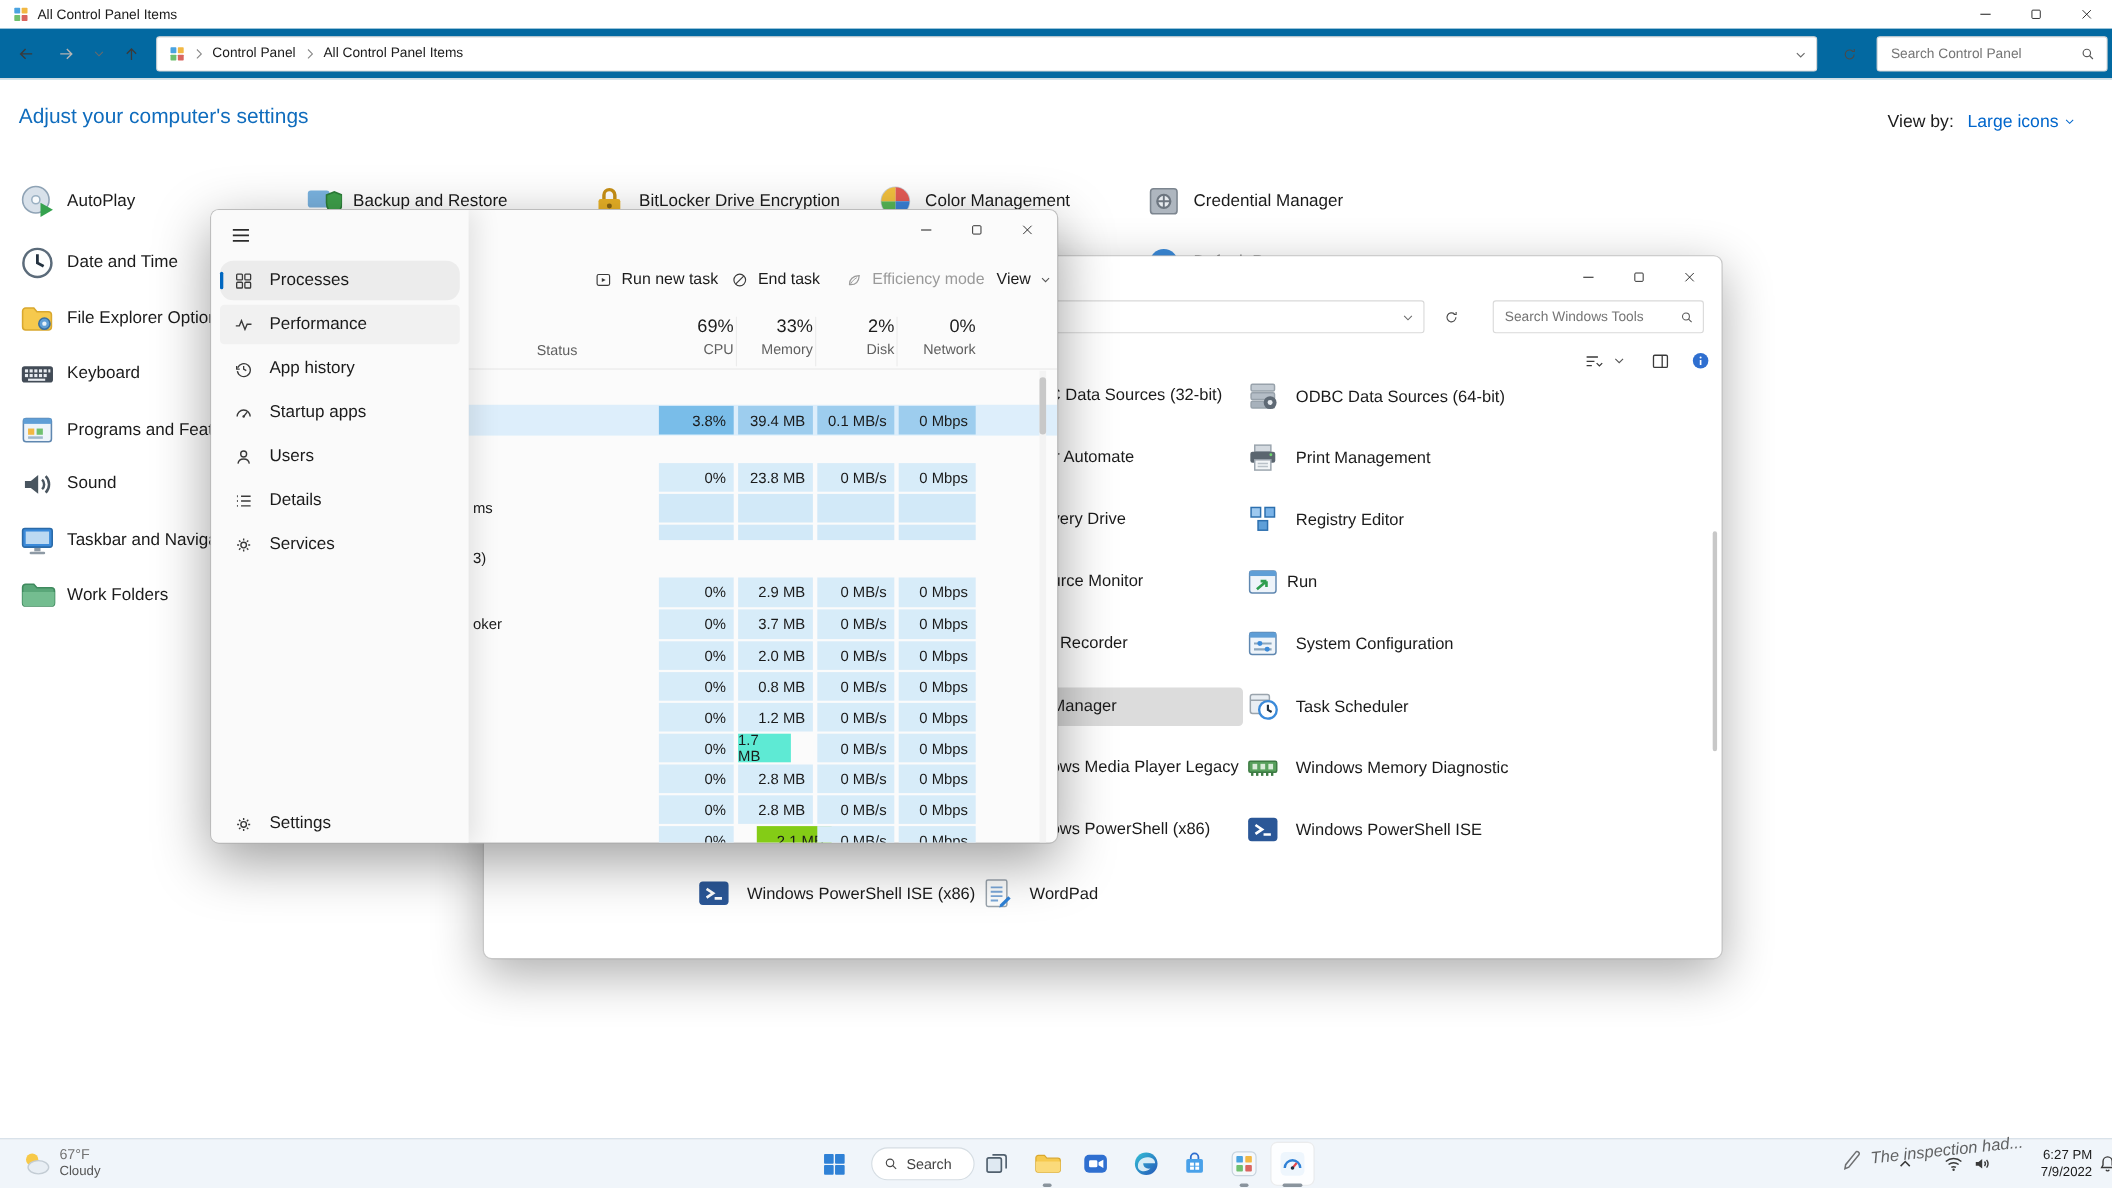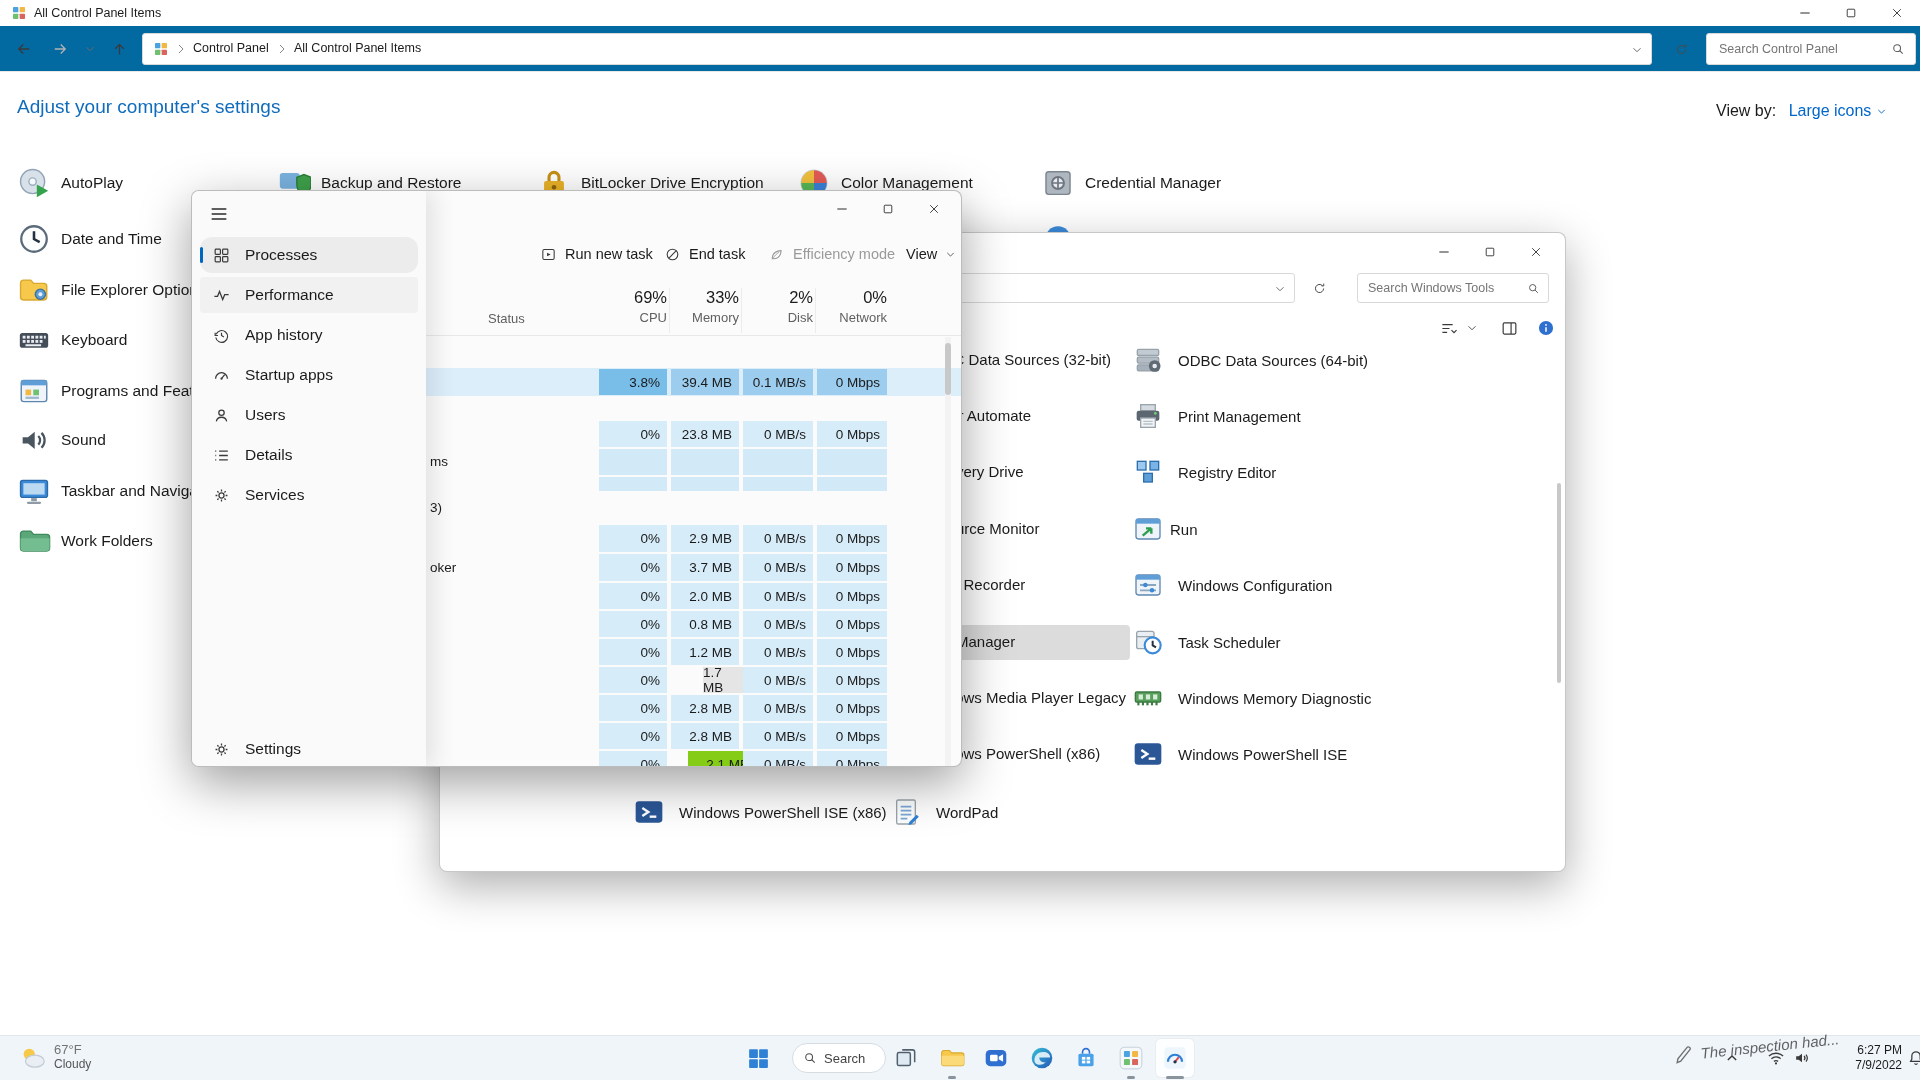--- a/index.html
+++ b/index.html
@@ -480,21 +480,21 @@
         <div class="abs" style="left: 692px; top: 336px; display: flex; align-items: center; gap: 14px; height: 32px;">
           <span class="ic" style="width: 32px; height: 32px;">
             <svg viewBox="0 0 24 24" width="100%" height="100%" xmlns="http://www.w3.org/2000/svg">
               <rect x="3" y="4.5" width="18" height="15" rx="1.8" fill="#eef4fa" stroke="#5f87b0"></rect>
               <rect x="3" y="4.5" width="18" height="3.5" fill="#5f9ed6"></rect>
               <path d="M6 12h12M6 16h12" stroke="#8aa5bd" stroke-width="1.4"></path>
               <circle cx="10" cy="12" r="1.7" fill="#3b8ad9"></circle>
               <circle cx="15" cy="16" r="1.7" fill="#3b8ad9"></circle>
             </svg>
           </span>
-          <span class="wt-item-label">Windows Configuration</span>
+          <span class="wt-item-label">System Configuration</span>
         </div>
         <div class="abs" style="left: 692px; top: 393px; display: flex; align-items: center; gap: 14px; height: 32px;">
           <span class="ic" style="width: 32px; height: 32px;">
             <svg viewBox="0 0 24 24" width="100%" height="100%" xmlns="http://www.w3.org/2000/svg">
               <rect x="3.5" y="4" width="13" height="13" rx="1.5" fill="#e9eef3" stroke="#9aa4ad"></rect>
               <path d="M3.5 8h13" stroke="#9aa4ad"></path>
               <circle cx="15.5" cy="14.5" r="6" fill="#fff" stroke="#3b8ad9" stroke-width="1.6"></circle>
               <path d="M15.5 11v3.5l2.5 1.5" stroke="#22313f" stroke-width="1.5" fill="none"></path>
             </svg>
           </span>
@@ -695,21 +695,21 @@
           <div class="tm-cell" style="left: 391px; width: 70px; background: rgb(215, 236, 249);">0 Mbps</div>
         </div>
         <div class="tm-row" style="top: 447px; height: 28px;">
           <div class="tm-cell" style="left: 173px; width: 68px; background: rgb(215, 236, 249);">0%</div>
           <div class="tm-cell" style="left: 245px; width: 68px; background: rgb(215, 236, 249);">1.2 MB</div>
           <div class="tm-cell" style="left: 317px; width: 70px; background: rgb(215, 236, 249);">0 MB/s</div>
           <div class="tm-cell" style="left: 391px; width: 70px; background: rgb(215, 236, 249);">0 Mbps</div>
         </div>
         <div class="tm-row" style="top: 475px; height: 28px;">
           <div class="tm-cell" style="left: 173px; width: 68px; background: rgb(215, 236, 249);">0%</div>
-          <div class="tm-cell" style="left: 245px; width: 48px; background: #e5e5e5; margin-left: 32px;">1.7 MB</div>
+          <div class="tm-cell" style="left: 245px; width: 48px; background: #5eead4;">1.7 MB</div>
           <div class="tm-cell" style="left: 317px; width: 70px; background: rgb(215, 236, 249);">0 MB/s</div>
           <div class="tm-cell" style="left: 391px; width: 70px; background: rgb(215, 236, 249);">0 Mbps</div>
         </div>
         <div class="tm-row" style="top: 503px; height: 28px;">
           <div class="tm-cell" style="left: 173px; width: 68px; background: rgb(215, 236, 249);">0%</div>
           <div class="tm-cell" style="left: 245px; width: 68px; background: rgb(215, 236, 249);">2.8 MB</div>
           <div class="tm-cell" style="left: 317px; width: 70px; background: rgb(215, 236, 249);">0 MB/s</div>
           <div class="tm-cell" style="left: 391px; width: 70px; background: rgb(215, 236, 249);">0 Mbps</div>
         </div>
         <div class="tm-row" style="top: 531px; height: 28px;">

